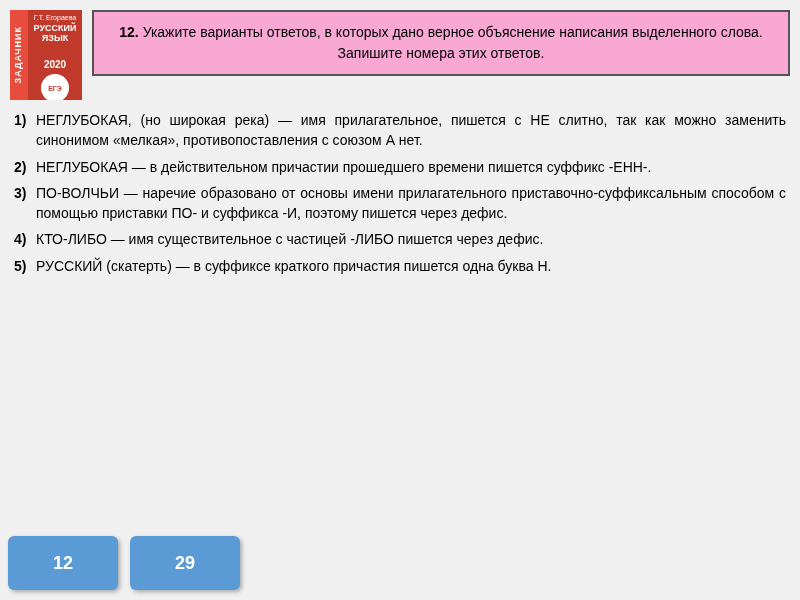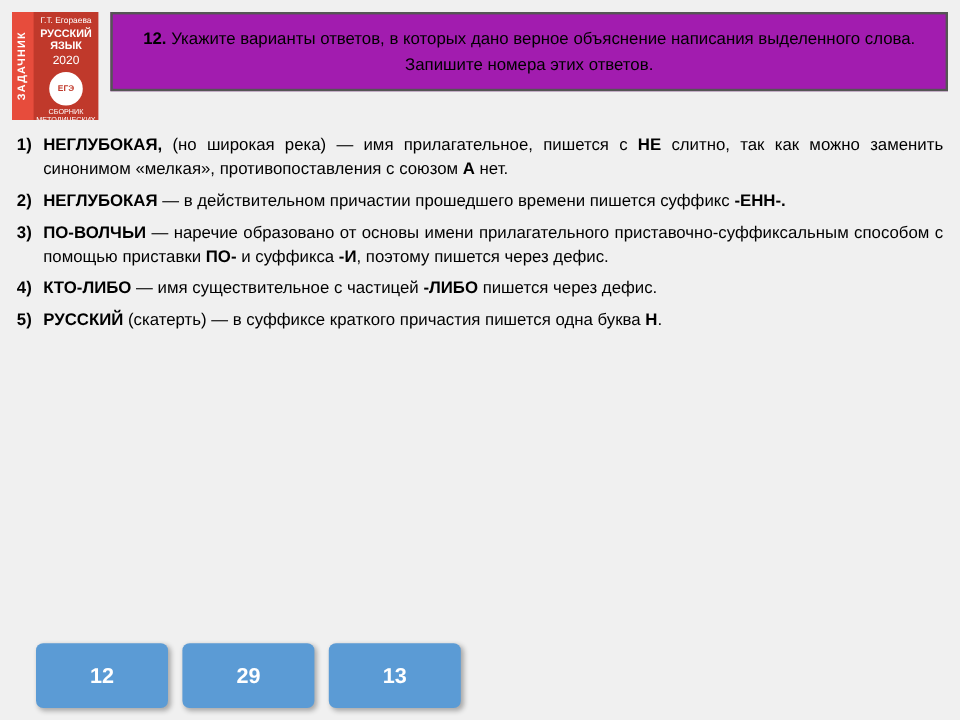--- a/index.html
+++ b/index.html
@@ -87,22 +87,22 @@
       font-size: 9px;
       color: #fff;
       font-weight: bold;
       text-align: center;
       margin-top: 2px;
     }
 
     .book-year {
       font-size: 10px;
       color: #fff;
-      font-weight: normal;
-      margin-top: 2px;
+      font-weight: bold;
+      margin-top: 16px;
     }
 
     .book-logo {
       width: 28px;
       height: 28px;
       background: #fff;
       border-radius: 50%;
       margin-top: 4px;
       display: flex;
       align-items: center;
@@ -120,21 +120,21 @@
       font-size: 6px;
       color: #fff;
       text-align: center;
       margin-top: 3px;
       line-height: 1.2;
     }
 
     .question-box {
       flex: 1;
       border: 2px solid #555;
-      background: #a21caf;
+      background: #f9a8d4;
       padding: 10px 14px;
       font-size: 14px;
       text-align: center;
       line-height: 1.5;
     }
 
     .question-number {
       font-weight: bold;
     }
 
@@ -160,29 +160,29 @@
       font-weight: bold;
       min-width: 22px;
     }
 
     .item-text {
       flex: 1;
       text-align: justify;
     }
 
     .item-text b {
-      font-weight: bold;
+      font-weight: normal;
     }
 
     
     .answer-row {
       display: flex;
       flex-direction: row;
       gap: 12px;
-      padding: 8px 14px 10px 30px;
+      padding: 8px 14px 10px 8px;
       align-items: center;
     }
 
     .answer-btn {
       background: #5b9bd5;
       color: #fff;
       font-size: 18px;
       font-weight: bold;
       border: none;
       border-radius: 6px;
@@ -259,16 +259,15 @@
       <span class="item-text">
         <b>РУССКИЙ</b> (скатерть) — в суффиксе краткого причастия пишется одна буква <b>Н</b>.
       </span>
     </div>
 
   </div>
 
   <div class="answer-row">
     <button class="answer-btn">12</button>
     <button class="answer-btn">29</button>
-    <button class="answer-btn">13</button>
   </div>
 
 </div>
 
 </body></html>

